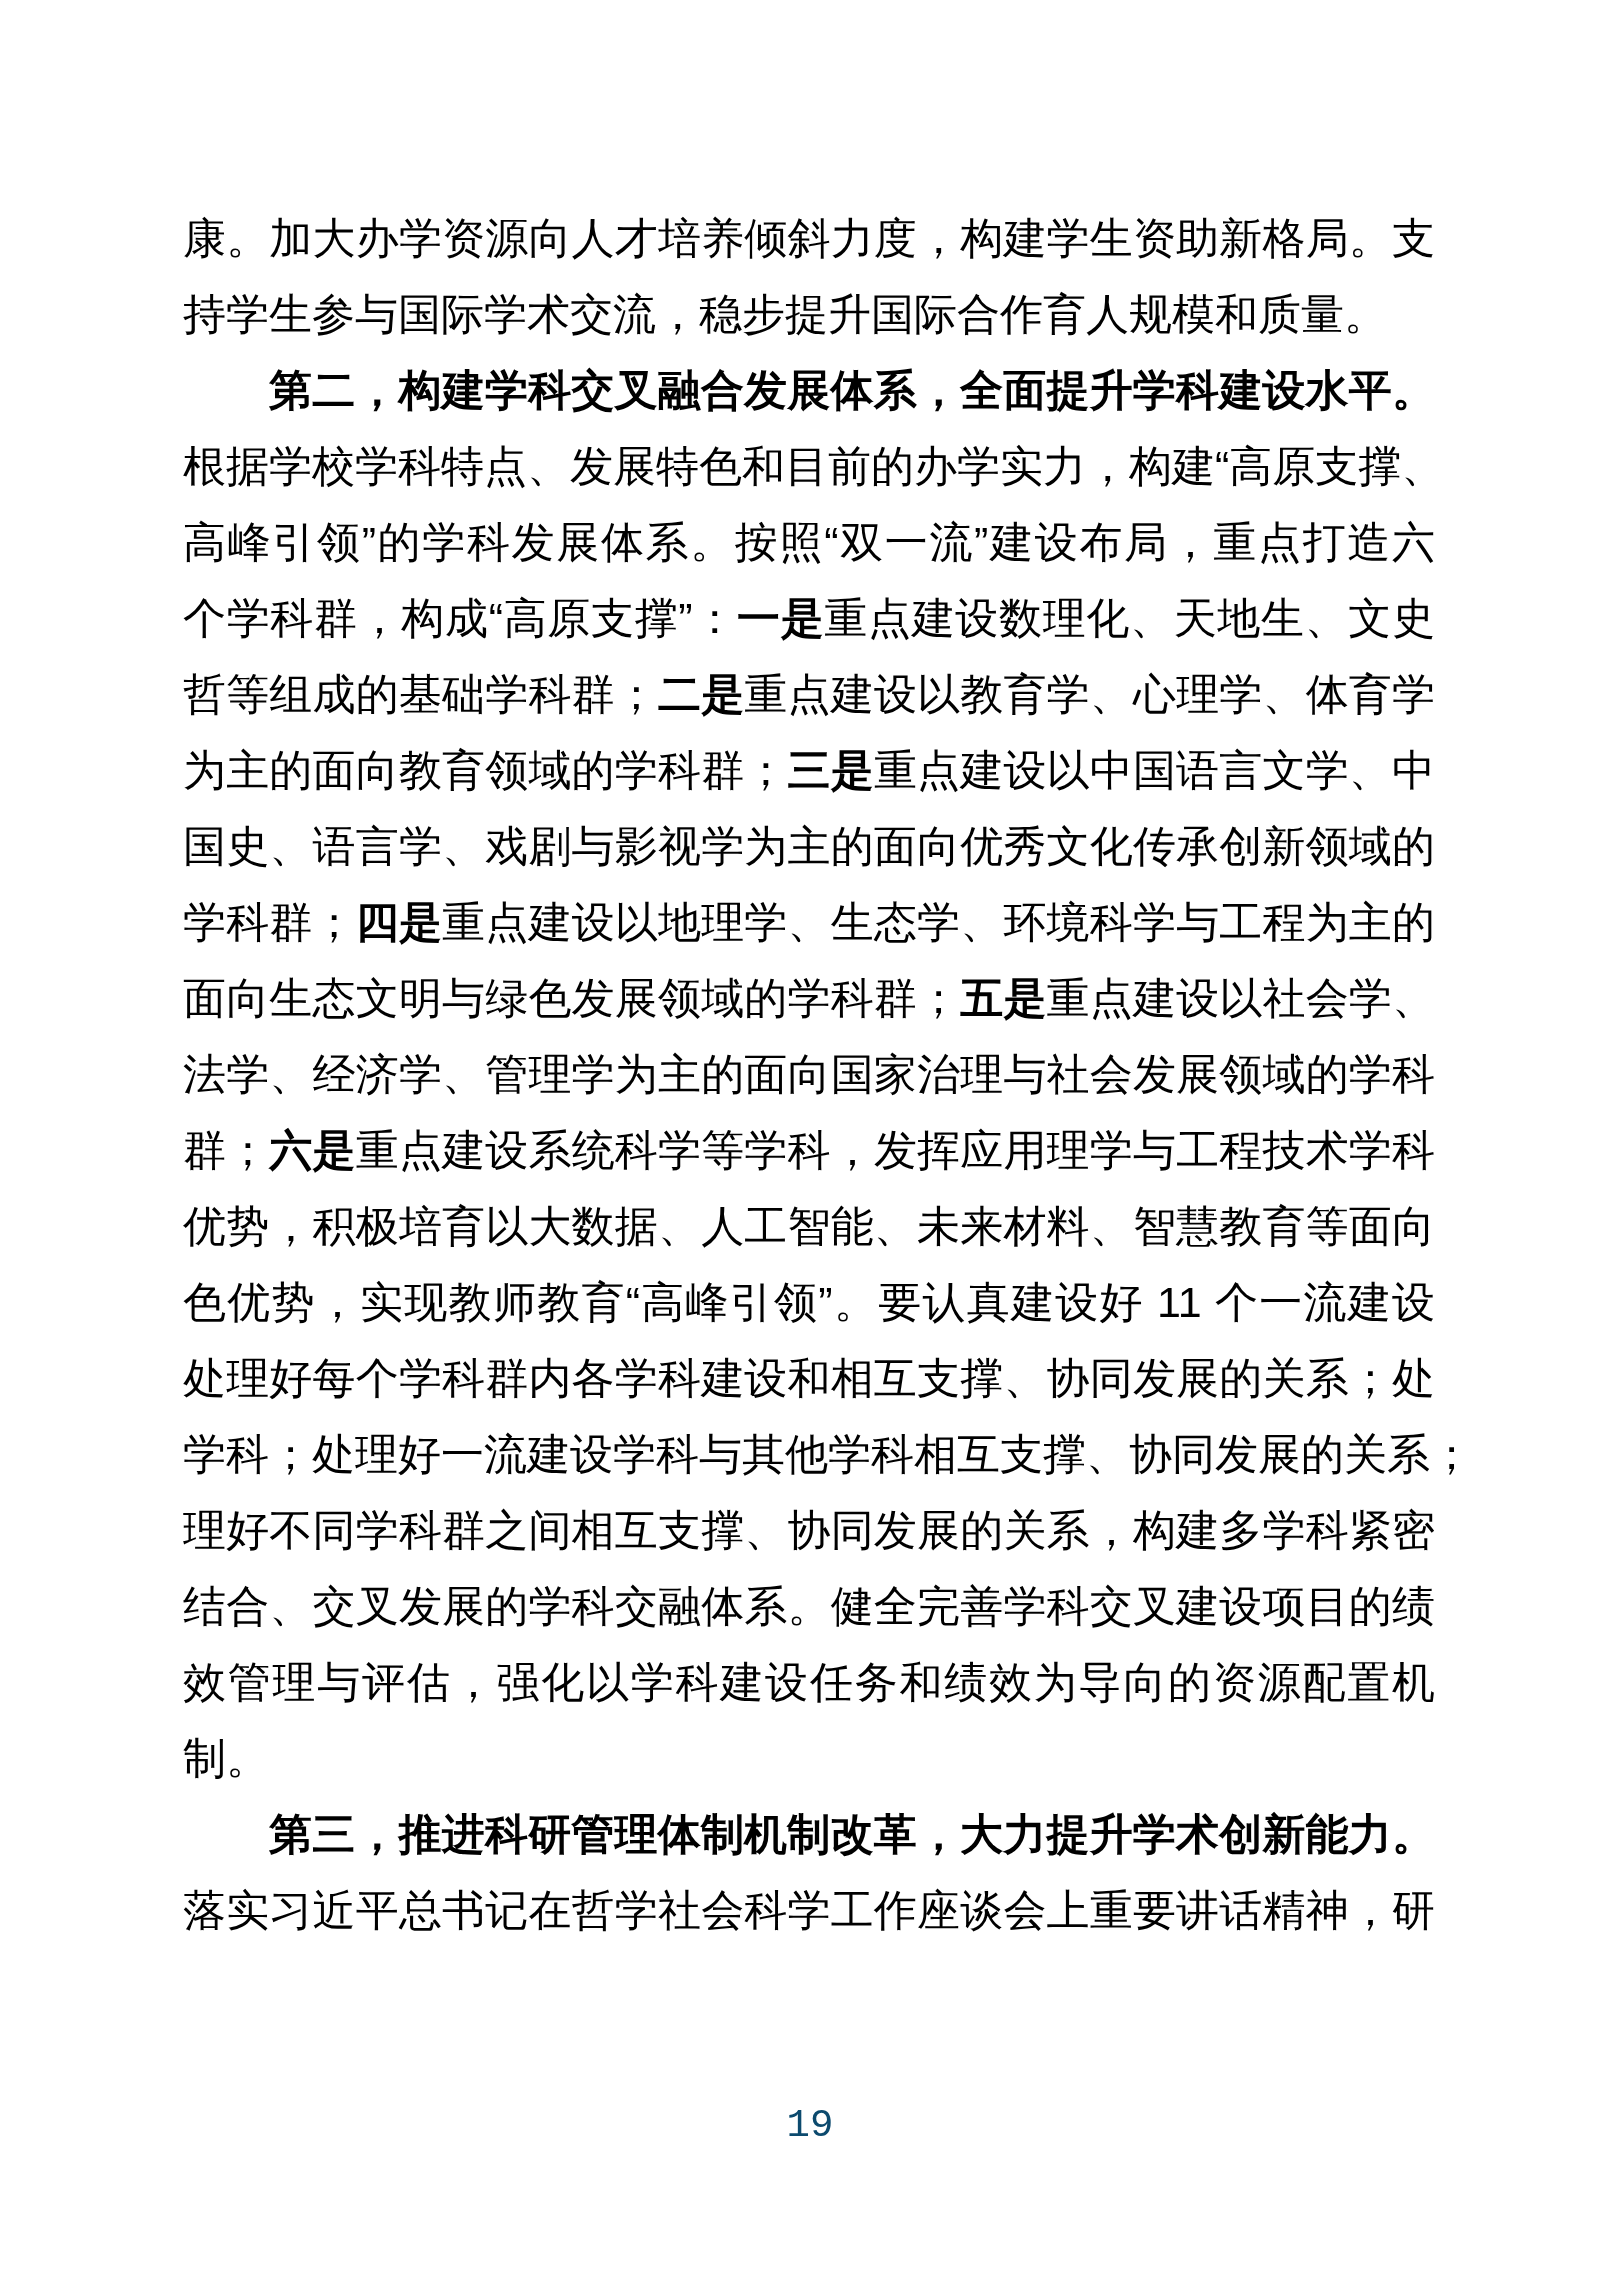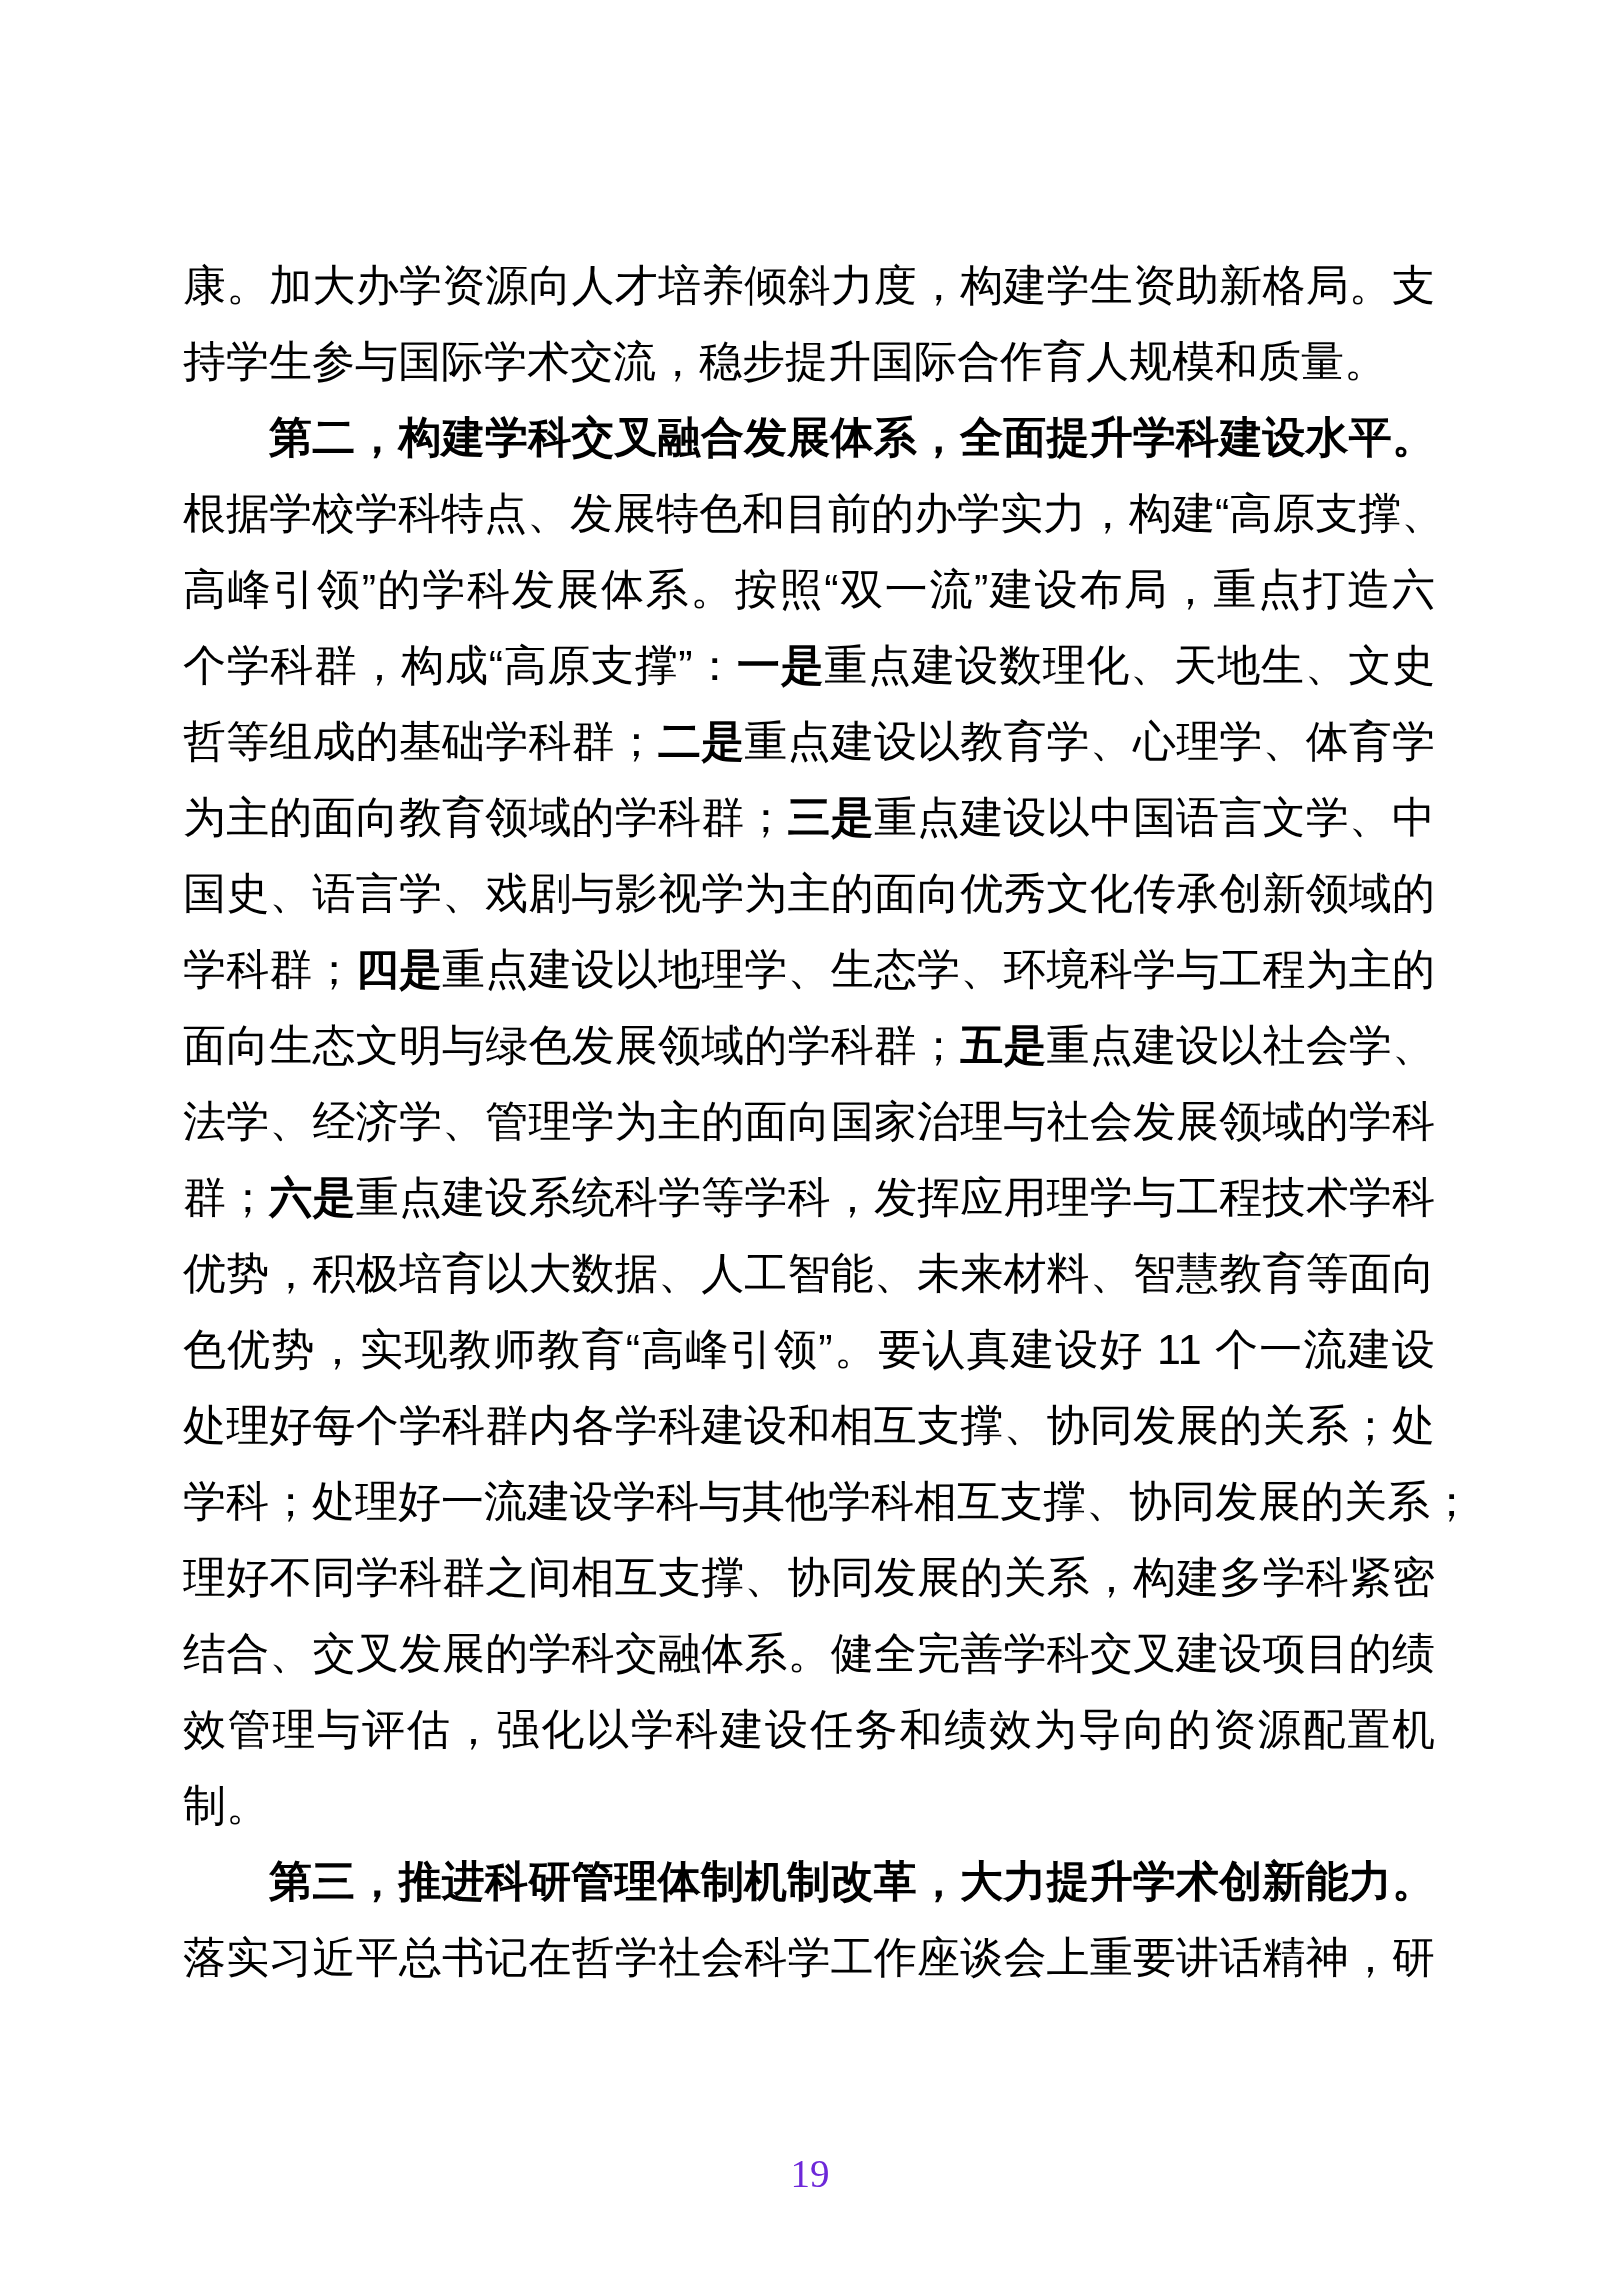--- a/index.html
+++ b/index.html
@@ -14,21 +14,20 @@
     overflow: hidden;
     font-family: "Liberation Sans", sans-serif;
     color: #000000;
   }
   .page {
     position: absolute;
     left: 0; top: 0;
     width: 1620px;
     height: 2067px;
     background: #ffffff;
-    margin-top: 47px;
   }
   .textblock {
     position: absolute;
     left: 183px;
     top: 200px;
     width: 1252px;
   }
   .line {
     font-size: 43px;
     line-height: 76px;
@@ -49,22 +48,22 @@
   .run.bold { font-weight: 700; }
   .run.serif { font-family: Liberation Sans, sans-serif; }
   .pagenum {
     position: absolute;
     left: 0;
     top: 2105px;
     width: 1620px;
     text-align: center;
     font-size: 39px;
     line-height: 43px;
-    font-family: Liberation Serif, serif;
-    color: #6d28d9;
+    font-family: Liberation Mono, monospace;
+    color: #0c4a6e;
   }
 </style>
 </head>
 <body>
 
 <div class="page">
   <div class="textblock">
       <div class="line"><span class="run">康。加大办学资源向人才培养倾斜力度，构建学生资助新格局。支</span></div>
       <div class="line no-fill"><span class="run">持学生参与国际学术交流，稳步提升国际合作育人规模和质量。</span></div>
       <div class="line indent"><span class="run bold">第二，构建学科交叉融合发展体系，全面提升学科建设水平。</span></div>

